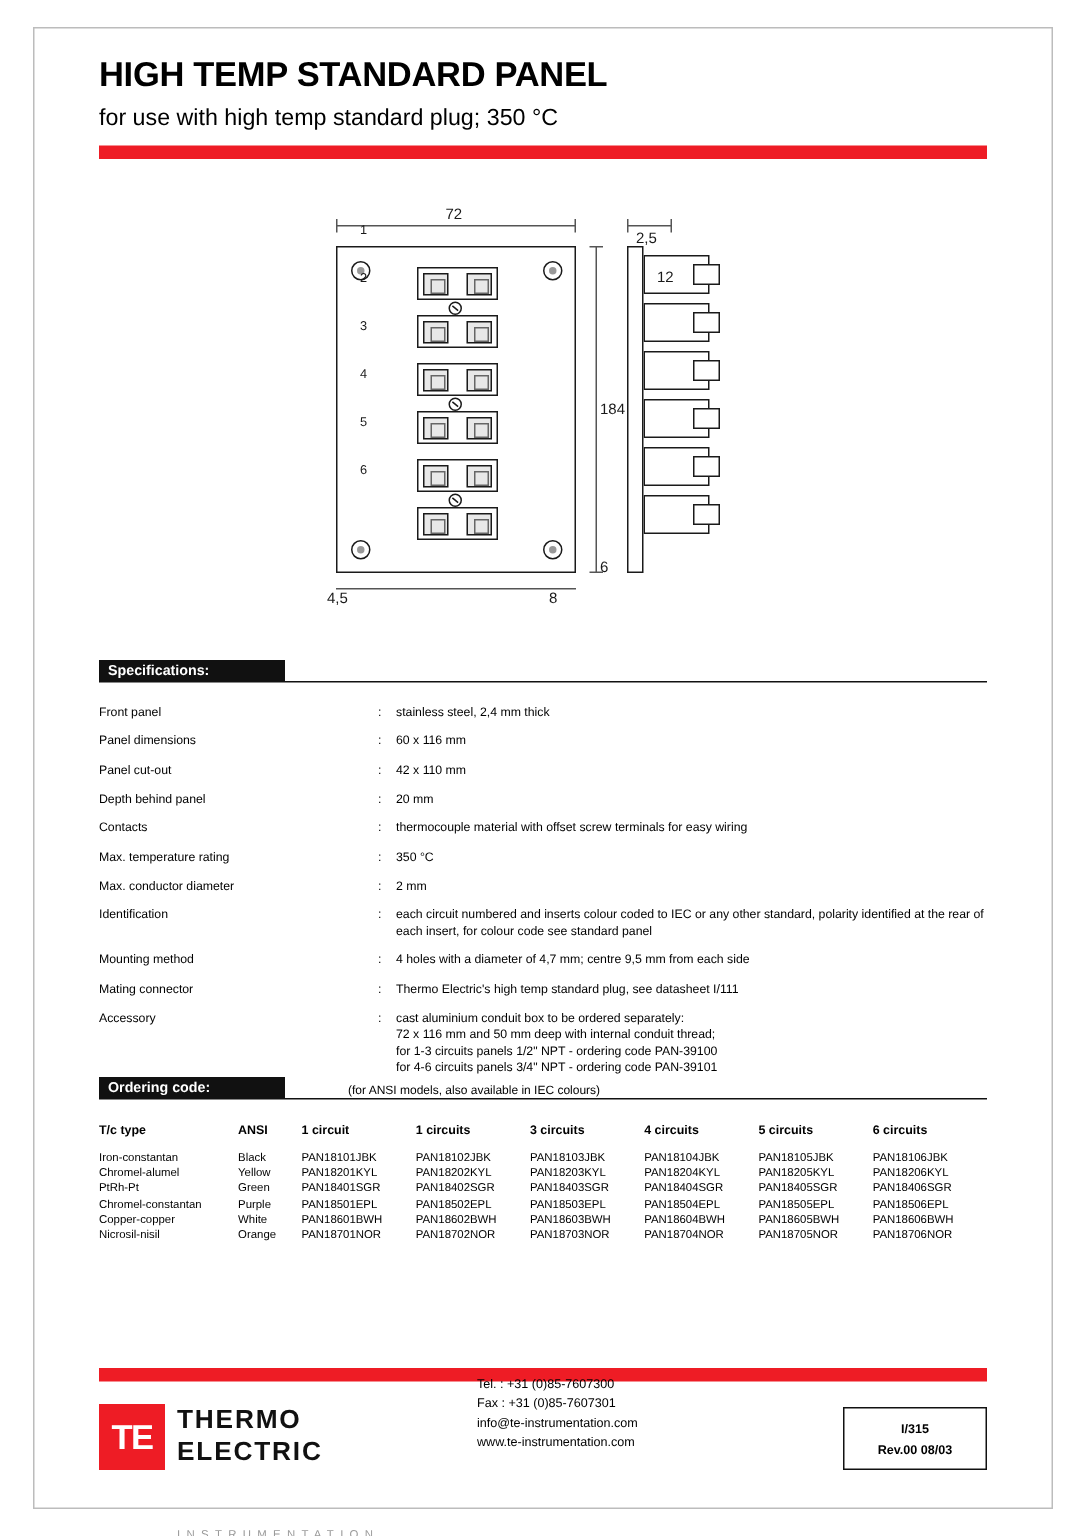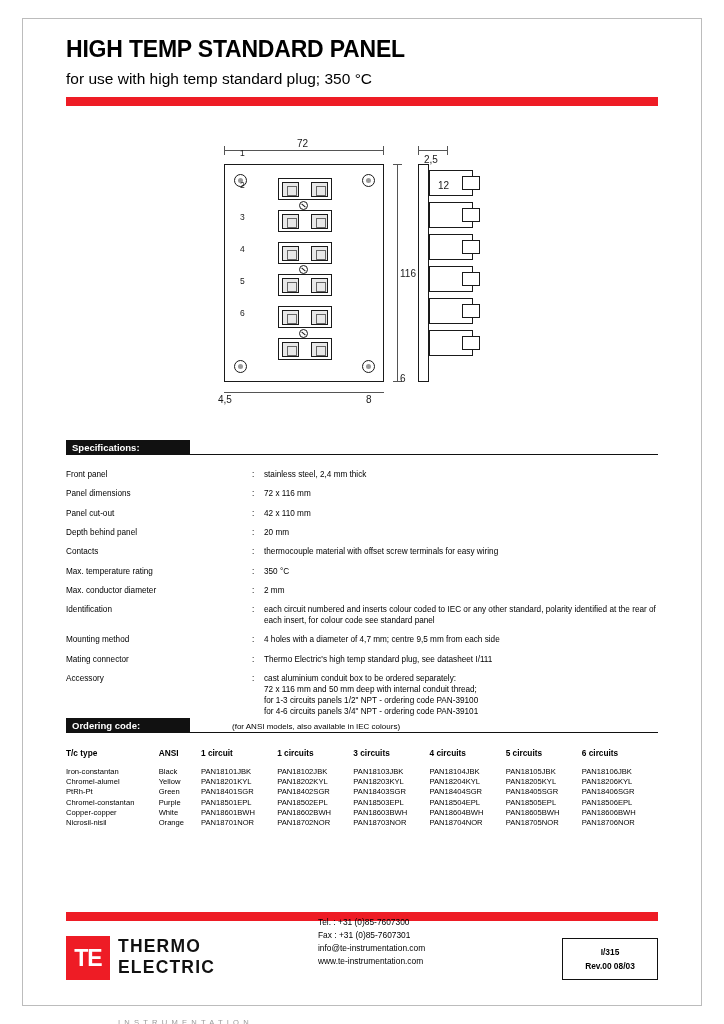--- a/index.html
+++ b/index.html
@@ -326,21 +326,21 @@
     <div class="row-num" style="left:40px; top:18px;">1</div>
     <div class="row-num" style="left:40px; top:50px;">2</div>
     <div class="row-num" style="left:40px; top:82px;">3</div>
     <div class="row-num" style="left:40px; top:114px;">4</div>
     <div class="row-num" style="left:40px; top:146px;">5</div>
     <div class="row-num" style="left:40px; top:178px;">6</div>
 
     <div class="dwg-thin" style="left:197px; top:34px; width:1px; height:218px;"></div>
     <div class="dwg-thin" style="left:193px; top:34px; width:9px; height:1px;"></div>
     <div class="dwg-thin" style="left:193px; top:251px; width:9px; height:1px;"></div>
-    <div class="dim-text" style="left:200px; top:138px;">116</div>
+    <div class="dim-text" style="left:200px; top:138px;">184</div>
 
     <div class="side-view">
       <div class="side-plate"></div>
       <div class="side-body" style="left:11px; top:6px; width:44px; height:26px;"></div>
       <div class="side-body" style="left:11px; top:38px; width:44px; height:26px;"></div>
       <div class="side-body" style="left:11px; top:70px; width:44px; height:26px;"></div>
       <div class="side-body" style="left:11px; top:102px; width:44px; height:26px;"></div>
       <div class="side-body" style="left:11px; top:134px; width:44px; height:26px;"></div>
       <div class="side-body" style="left:11px; top:166px; width:44px; height:26px;"></div>
       <div class="side-body" style="left:44px; top:12px; width:18px; height:14px;"></div>
@@ -369,21 +369,21 @@
   <table class="spec-table">
     <tbody>
       <tr>
         <td class="spec-label">Front panel</td>
         <td class="spec-colon">:</td>
         <td>stainless steel, 2,4 mm thick</td>
       </tr>
       <tr>
         <td class="spec-label">Panel dimensions</td>
         <td class="spec-colon">:</td>
-        <td>72 x 116 mm</td>
+        <td>60 x 116 mm</td>
       </tr>
       <tr>
         <td class="spec-label">Panel cut-out</td>
         <td class="spec-colon">:</td>
         <td>42 x 110 mm</td>
       </tr>
       <tr>
         <td class="spec-label">Depth behind panel</td>
         <td class="spec-colon">:</td>
         <td>20 mm</td>

